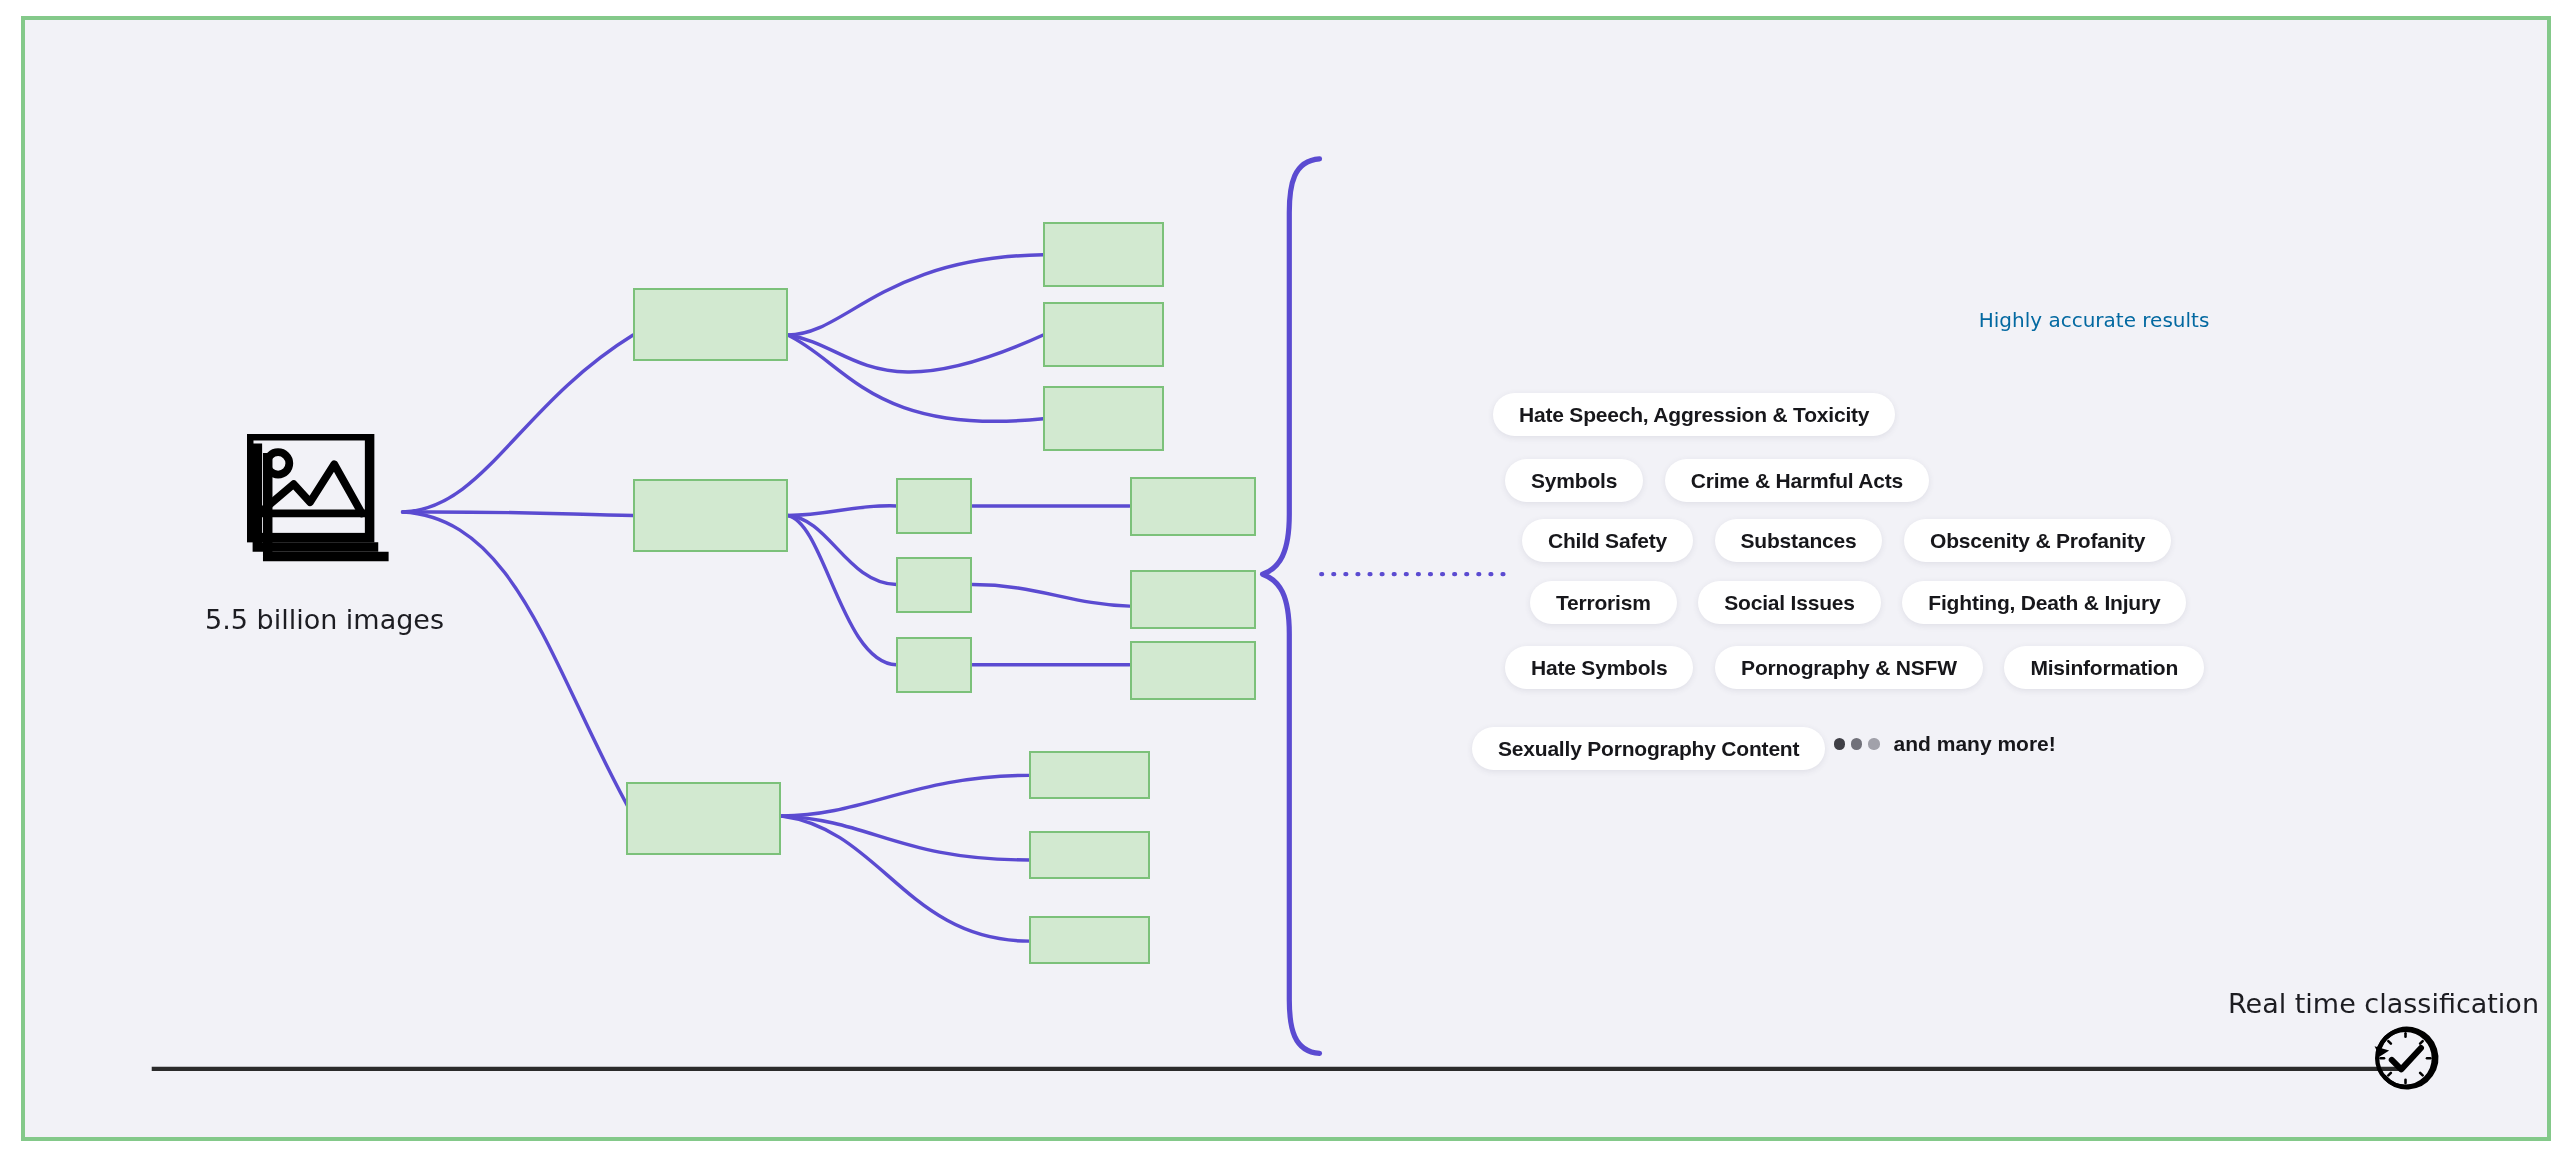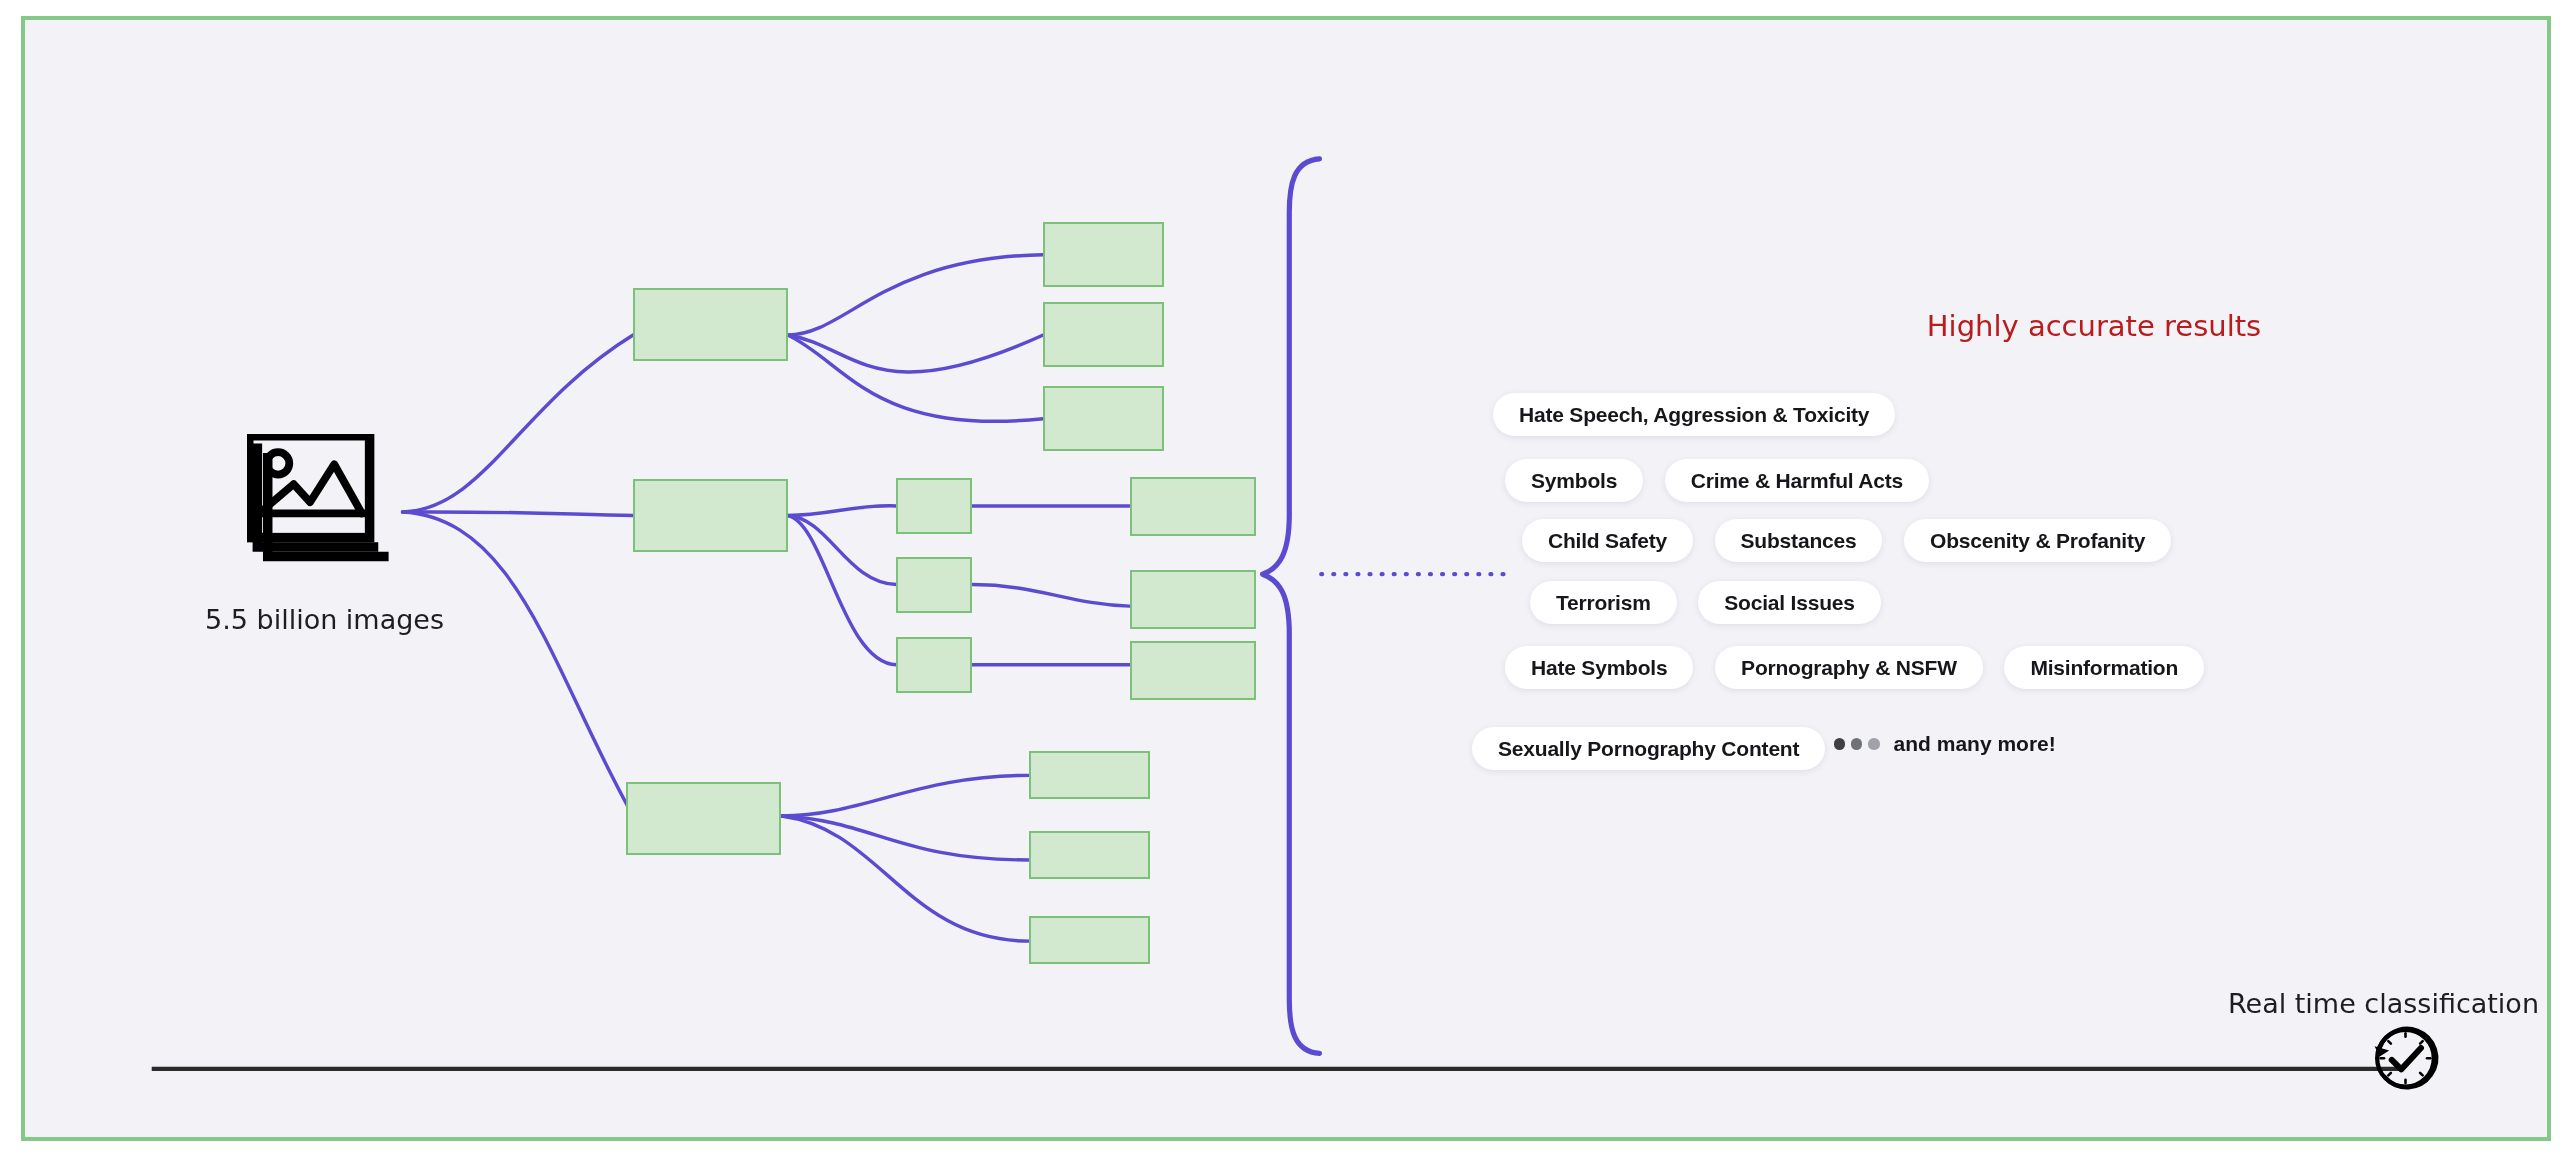--- a/index.html
+++ b/index.html
@@ -39,22 +39,22 @@
   .node{
     position:absolute;
     background:#d2e9d0;
     border:2.6px solid #7cc17a;
     box-sizing:border-box;
   }
   
   #accurate-heading{
     position:absolute;left:1904px;top:307px;
     width:380px;text-align:center;
-    font-size:29px;line-height:1.33;
-    color:#b91c1c;font-weight:400;
+    font-size:20px;line-height:1.33;
+    color:#0369a1;font-weight:400;
     font-family:"DejaVu Sans", sans-serif;
   }
   .pill-row{
     position:absolute;
     display:flex;
     align-items:flex-start;
     gap:21.6px;
   }
   .pill{
     background:#ffffff;
@@ -180,20 +180,21 @@
 
 <div class="pill-row" style="left:1522px;top:519px;">
   <span class="pill">Child Safety</span>
   <span class="pill">Substances</span>
   <span class="pill">Obscenity &amp; Profanity</span>
 </div>
 
 <div class="pill-row" style="left:1530px;top:581px;">
   <span class="pill">Terrorism</span>
   <span class="pill">Social Issues</span>
+  <span class="pill">Fighting, Death &amp; Injury</span>
 </div>
 
 <div class="pill-row" style="left:1505px;top:646px;">
   <span class="pill">Hate Symbols</span>
   <span class="pill">Pornography &amp; NSFW</span>
   <span class="pill">Misinformation</span>
 </div>
 
 <div class="pill-row" style="left:1472px;top:727px;">
   <span class="pill">Sexually Pornography Content</span>

